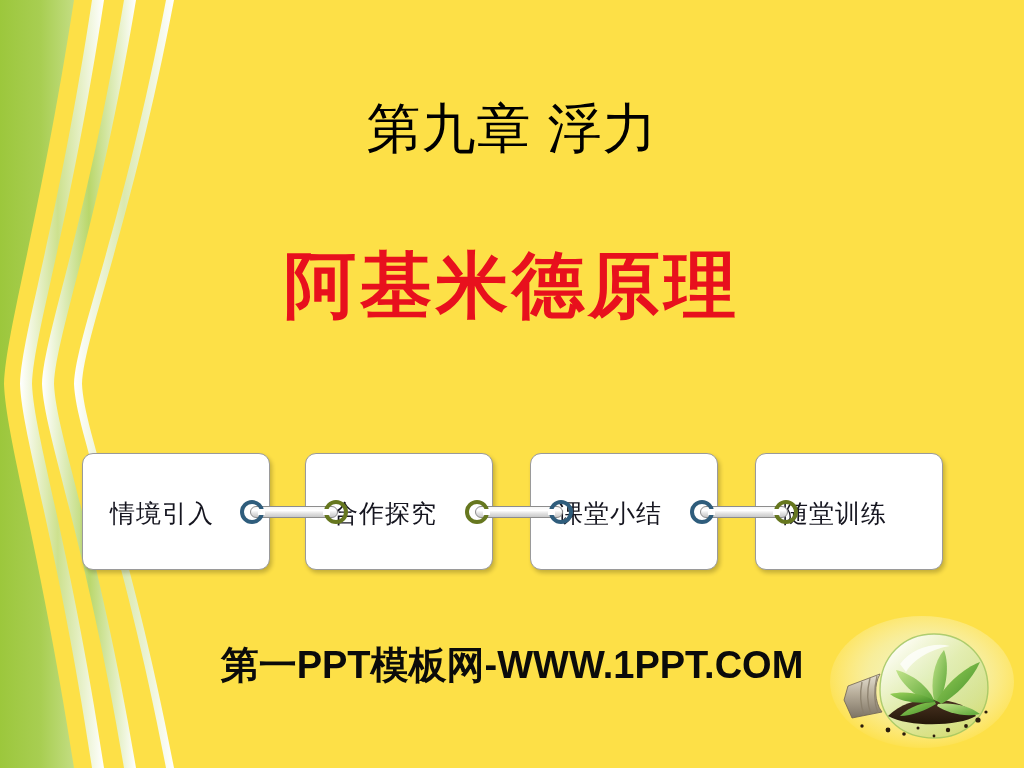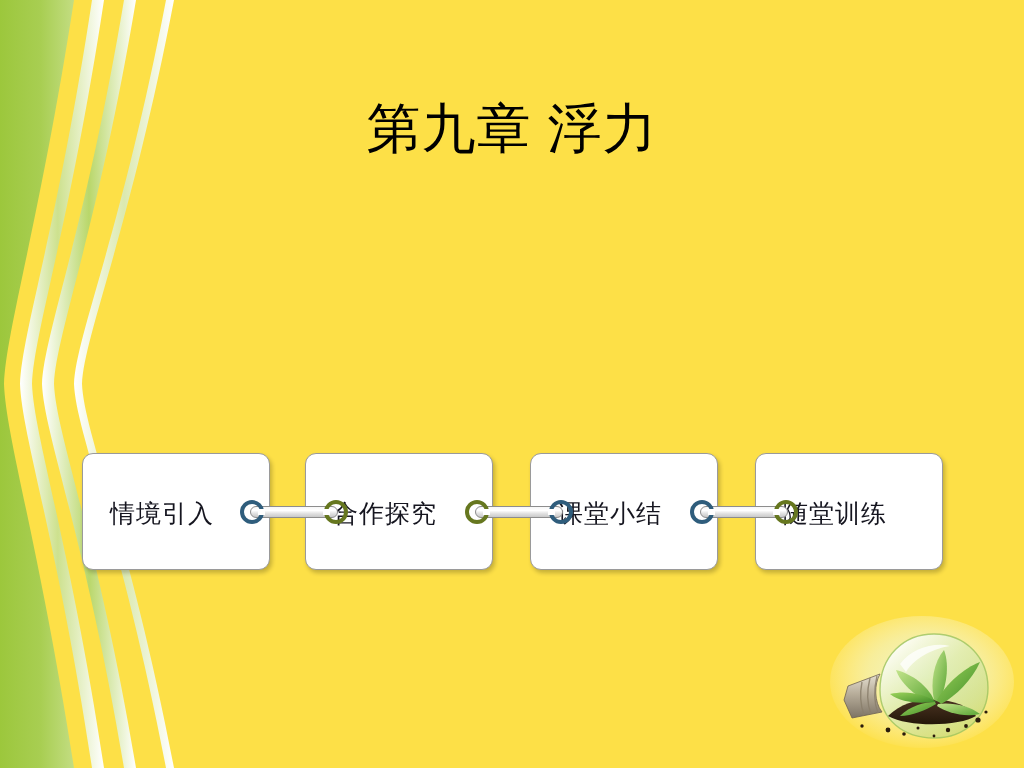--- a/index.html
+++ b/index.html
@@ -219,20 +219,21 @@
 
     <path d="M 124,0 C 86,228 44,334 42,384 C 44,434 86,540 124,768
              L 136,768 C 98,540 56,434 54,384 C 56,334 98,228 136,0 Z" fill="url(#gradArc2)"></path>
 
     <path d="M 166,0 C 122,230 76,336 74,384 C 76,432 122,538 166,768
              L 174,768 C 130,538 84,432 82,384 C 84,336 130,230 174,0 Z" fill="url(#gradArc3)"></path>
   </svg>
 
   <div id="chapter-title">第九章 浮力</div>
 
+  <div id="main-title">阿基米德原理</div>
 
   <div id="nav-row">
 
     <div class="nav-box nav-box-1">
       <div class="nav-box-label">情境引入</div>
     </div>
 
     <div class="nav-box nav-box-2">
       <div class="nav-box-label">合作探究</div>
     </div>
@@ -257,20 +258,21 @@
       <div class="conn-ring conn-ring-right" style="border-color:#2f5d7c;"></div>
     </div>
 
     <div class="connector connector-3">
       <div class="conn-bar"></div>
       <div class="conn-ring conn-ring-left"></div>
       <div class="conn-ring conn-ring-right"></div>
     </div>
   </div>
 
+  <div id="watermark">第一PPT模板网-WWW.1PPT.COM</div>
 
   <svg id="bulb-logo" viewBox="0 0 196 146">
     <defs>
       <radialGradient id="glow" cx="0.52" cy="0.45" r="0.58">
         <stop offset="0%" stop-color="#eef7cf" stop-opacity="0.95"></stop>
         <stop offset="55%" stop-color="#f3f9e0" stop-opacity="0.55"></stop>
         <stop offset="100%" stop-color="#ffffff" stop-opacity="0"></stop>
       </radialGradient>
       <linearGradient id="glass" x1="0.15" y1="0.1" x2="0.9" y2="0.95">
         <stop offset="0%" stop-color="#ffffff" stop-opacity="0.9"></stop>

